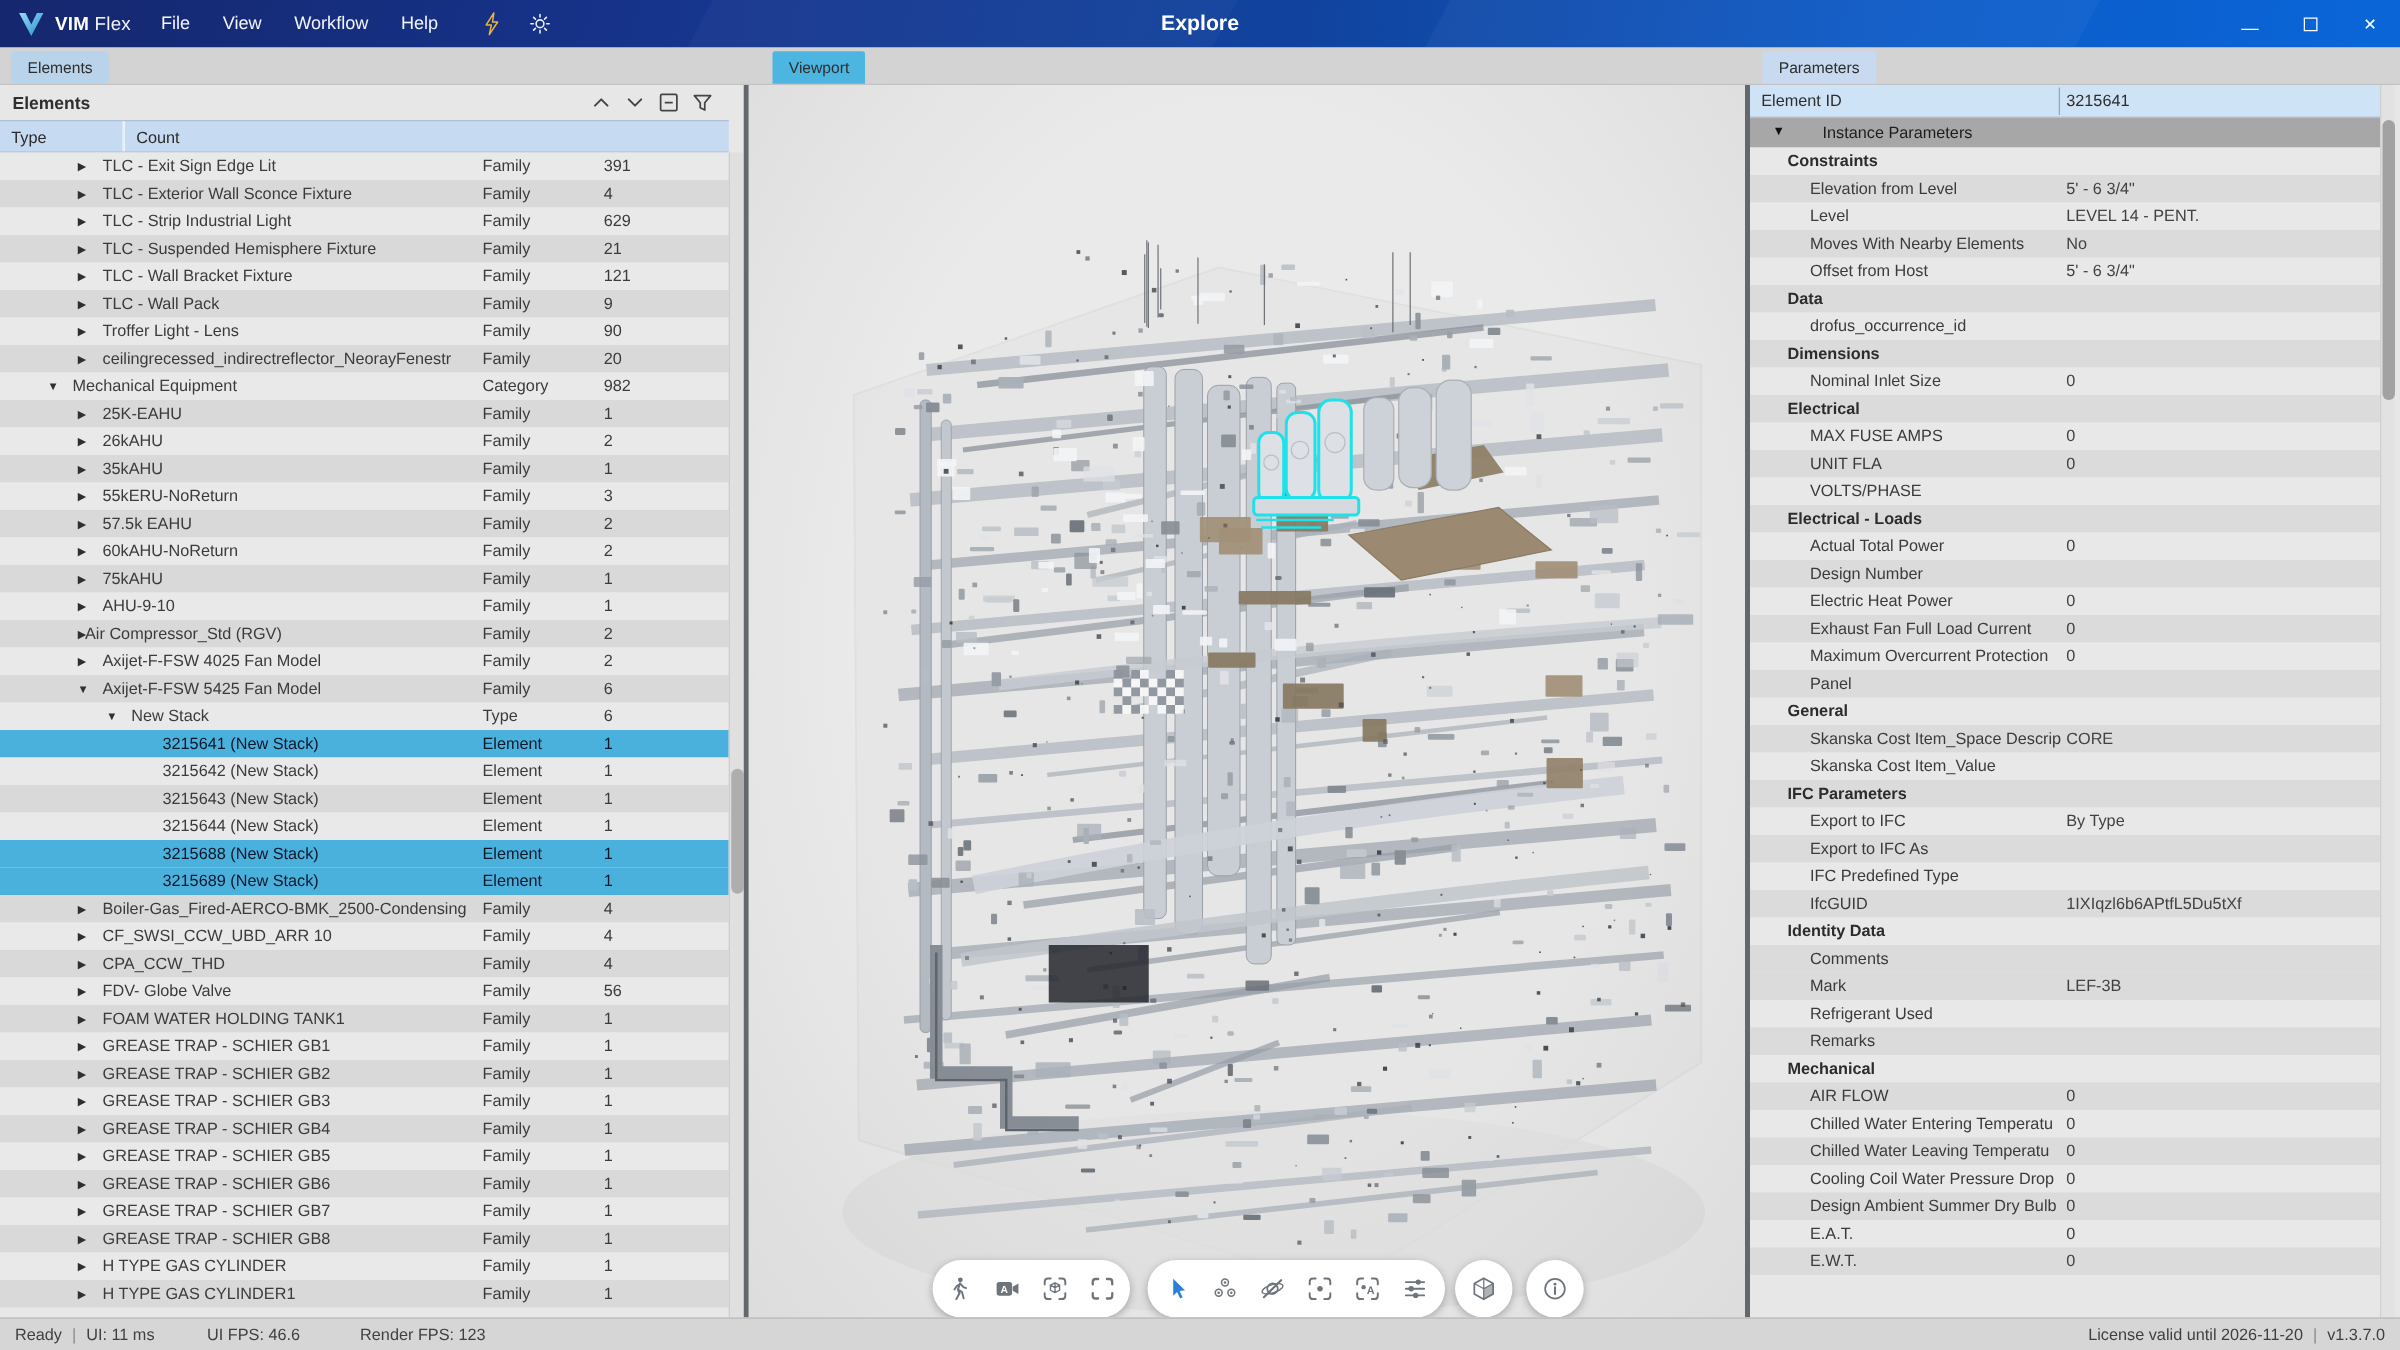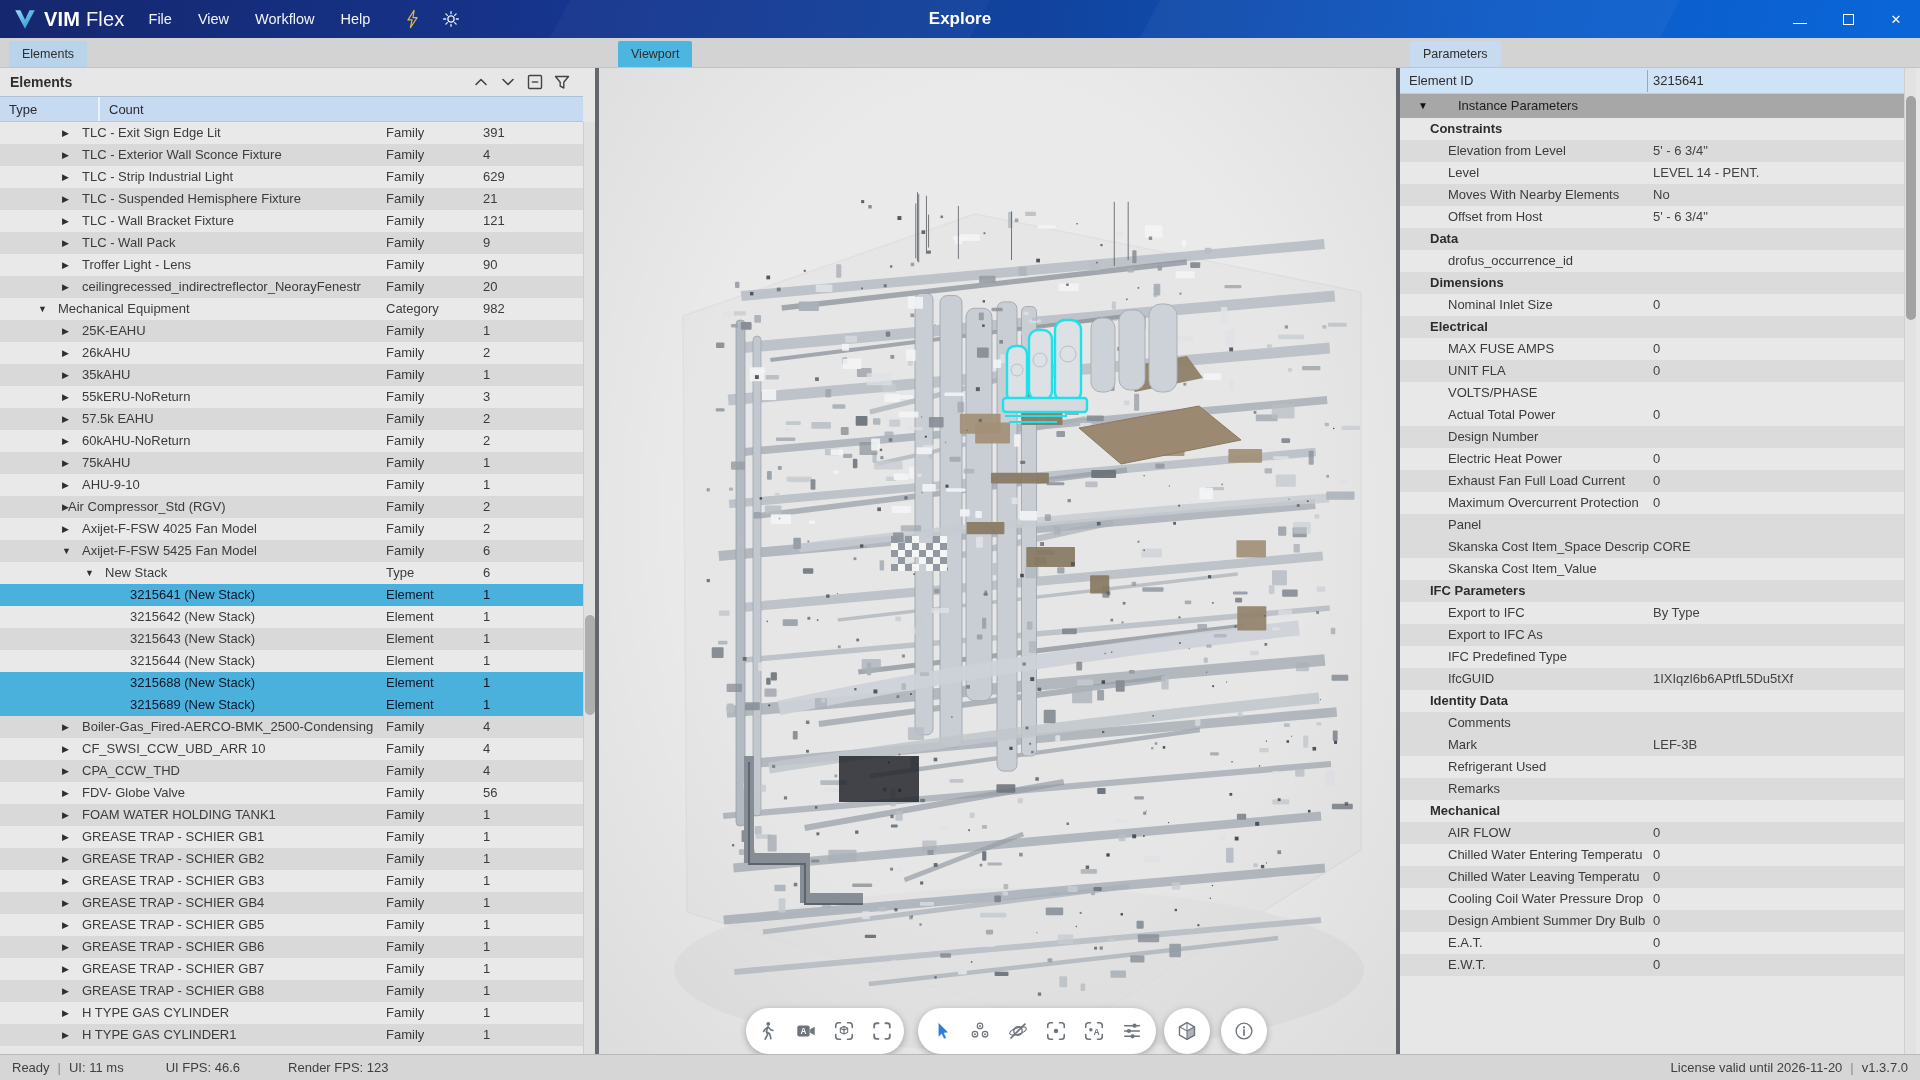--- a/index.html
+++ b/index.html
@@ -6,21 +6,21 @@
   *{box-sizing:border-box;}
   .window{position:relative;width:1920px;height:1080px;overflow:hidden;background:#d6d6d6;
           font-family:"Liberation Sans",sans-serif;color:#3a3a3a;-webkit-font-smoothing:antialiased;}
   
   .titlebar{position:absolute;left:0;top:0;width:1920px;height:38px;
     background:linear-gradient(100deg,#15276e 0%,#16348c 28%,#11449f 55%,#0d5ac6 78%,#0a66d8 100%);}
   .titlebar .facet1{position:absolute;left:560px;top:0;width:420px;height:38px;background:rgba(255,255,255,.03);transform:skewX(-28deg);}
   .titlebar .facet2{position:absolute;left:1150px;top:0;width:520px;height:38px;background:rgba(255,255,255,.04);transform:skewX(-28deg);}
   .tb-left{position:absolute;left:12px;top:0;height:38px;display:flex;align-items:center;gap:6px;}
   .logo-mark{width:26px;height:26px;}
-  .logo-text{color:#fff;font-size:20px;letter-spacing:.2px;margin-right:18px;white-space:nowrap;}
+  .logo-text{color:#fff;font-size:15px;letter-spacing:.2px;margin-right:18px;white-space:nowrap;}
   .logo-text b{font-weight:bold;}
   .logo-text span{font-weight:normal;opacity:.95;}
   .menus{display:flex;align-items:center;gap:26px;color:#f2f5fa;font-size:14.5px;}
   .menu-item{cursor:default;}
   .tb-icons{display:flex;align-items:center;gap:16px;margin-left:26px;}
   .tb-icons svg{display:block;}
   .win-title{position:absolute;left:0;top:0;width:1920px;height:38px;display:flex;align-items:center;justify-content:center;
              color:#fff;font-size:17px;font-weight:bold;pointer-events:none;}
   .winbtns{position:absolute;right:0;top:0;height:38px;display:flex;align-items:stretch;}
   .winbtn{width:48px;display:flex;align-items:center;justify-content:center;color:#fff;font-size:13px;}
@@ -1249,20 +1249,23 @@
             <span class="pval">0</span>
           </div>
           <div class="prow dark">
             <span class="plbl">UNIT FLA</span>
             <span class="pval">0</span>
           </div>
           <div class="prow light">
             <span class="plbl">VOLTS/PHASE</span>
             <span class="pval"></span>
           </div>
+          <div class="prow section dark">
+            <span class="plbl">Electrical - Loads</span>
+          </div>
           <div class="prow light">
             <span class="plbl">Actual Total Power</span>
             <span class="pval">0</span>
           </div>
           <div class="prow dark">
             <span class="plbl">Design Number</span>
             <span class="pval"></span>
           </div>
           <div class="prow light">
             <span class="plbl">Electric Heat Power</span>
@@ -1272,20 +1275,23 @@
             <span class="plbl">Exhaust Fan Full Load Current</span>
             <span class="pval">0</span>
           </div>
           <div class="prow light">
             <span class="plbl">Maximum Overcurrent Protection</span>
             <span class="pval">0</span>
           </div>
           <div class="prow dark">
             <span class="plbl">Panel</span>
             <span class="pval"></span>
+          </div>
+          <div class="prow section light">
+            <span class="plbl">General</span>
           </div>
           <div class="prow dark">
             <span class="plbl">Skanska Cost Item_Space Descrip</span>
             <span class="pval">CORE</span>
           </div>
           <div class="prow light">
             <span class="plbl">Skanska Cost Item_Value</span>
             <span class="pval"></span>
           </div>
           <div class="prow section dark">

